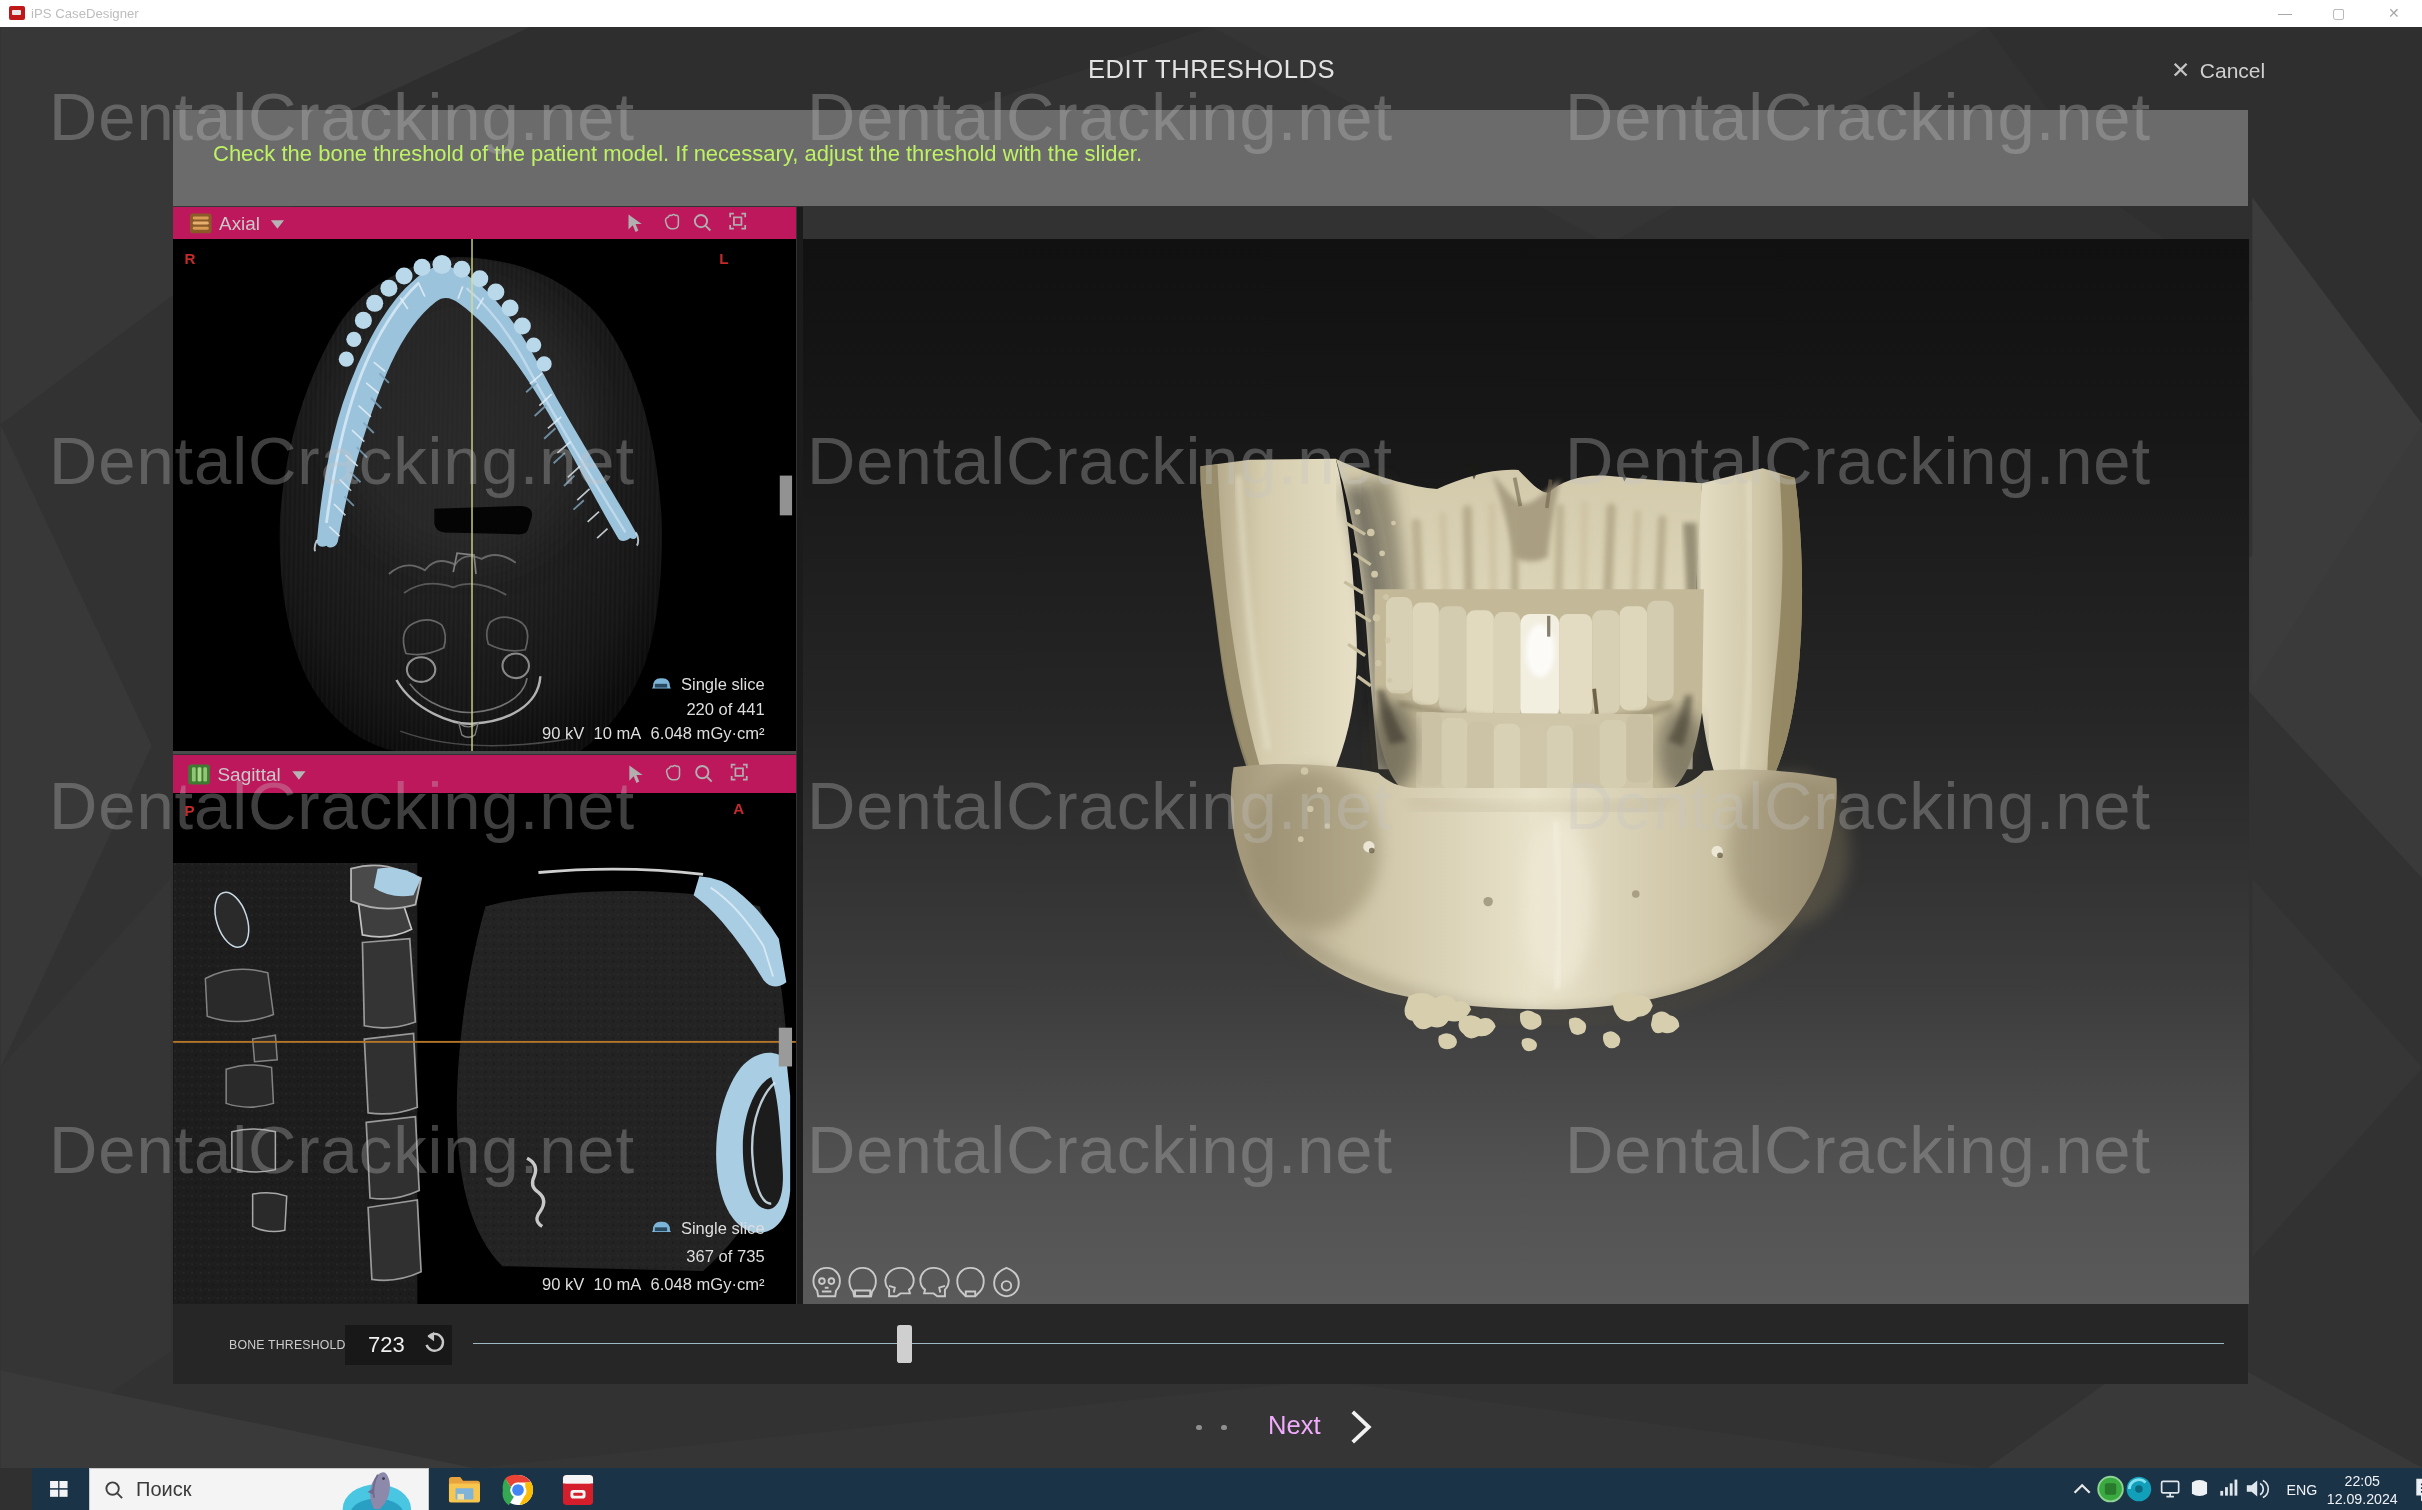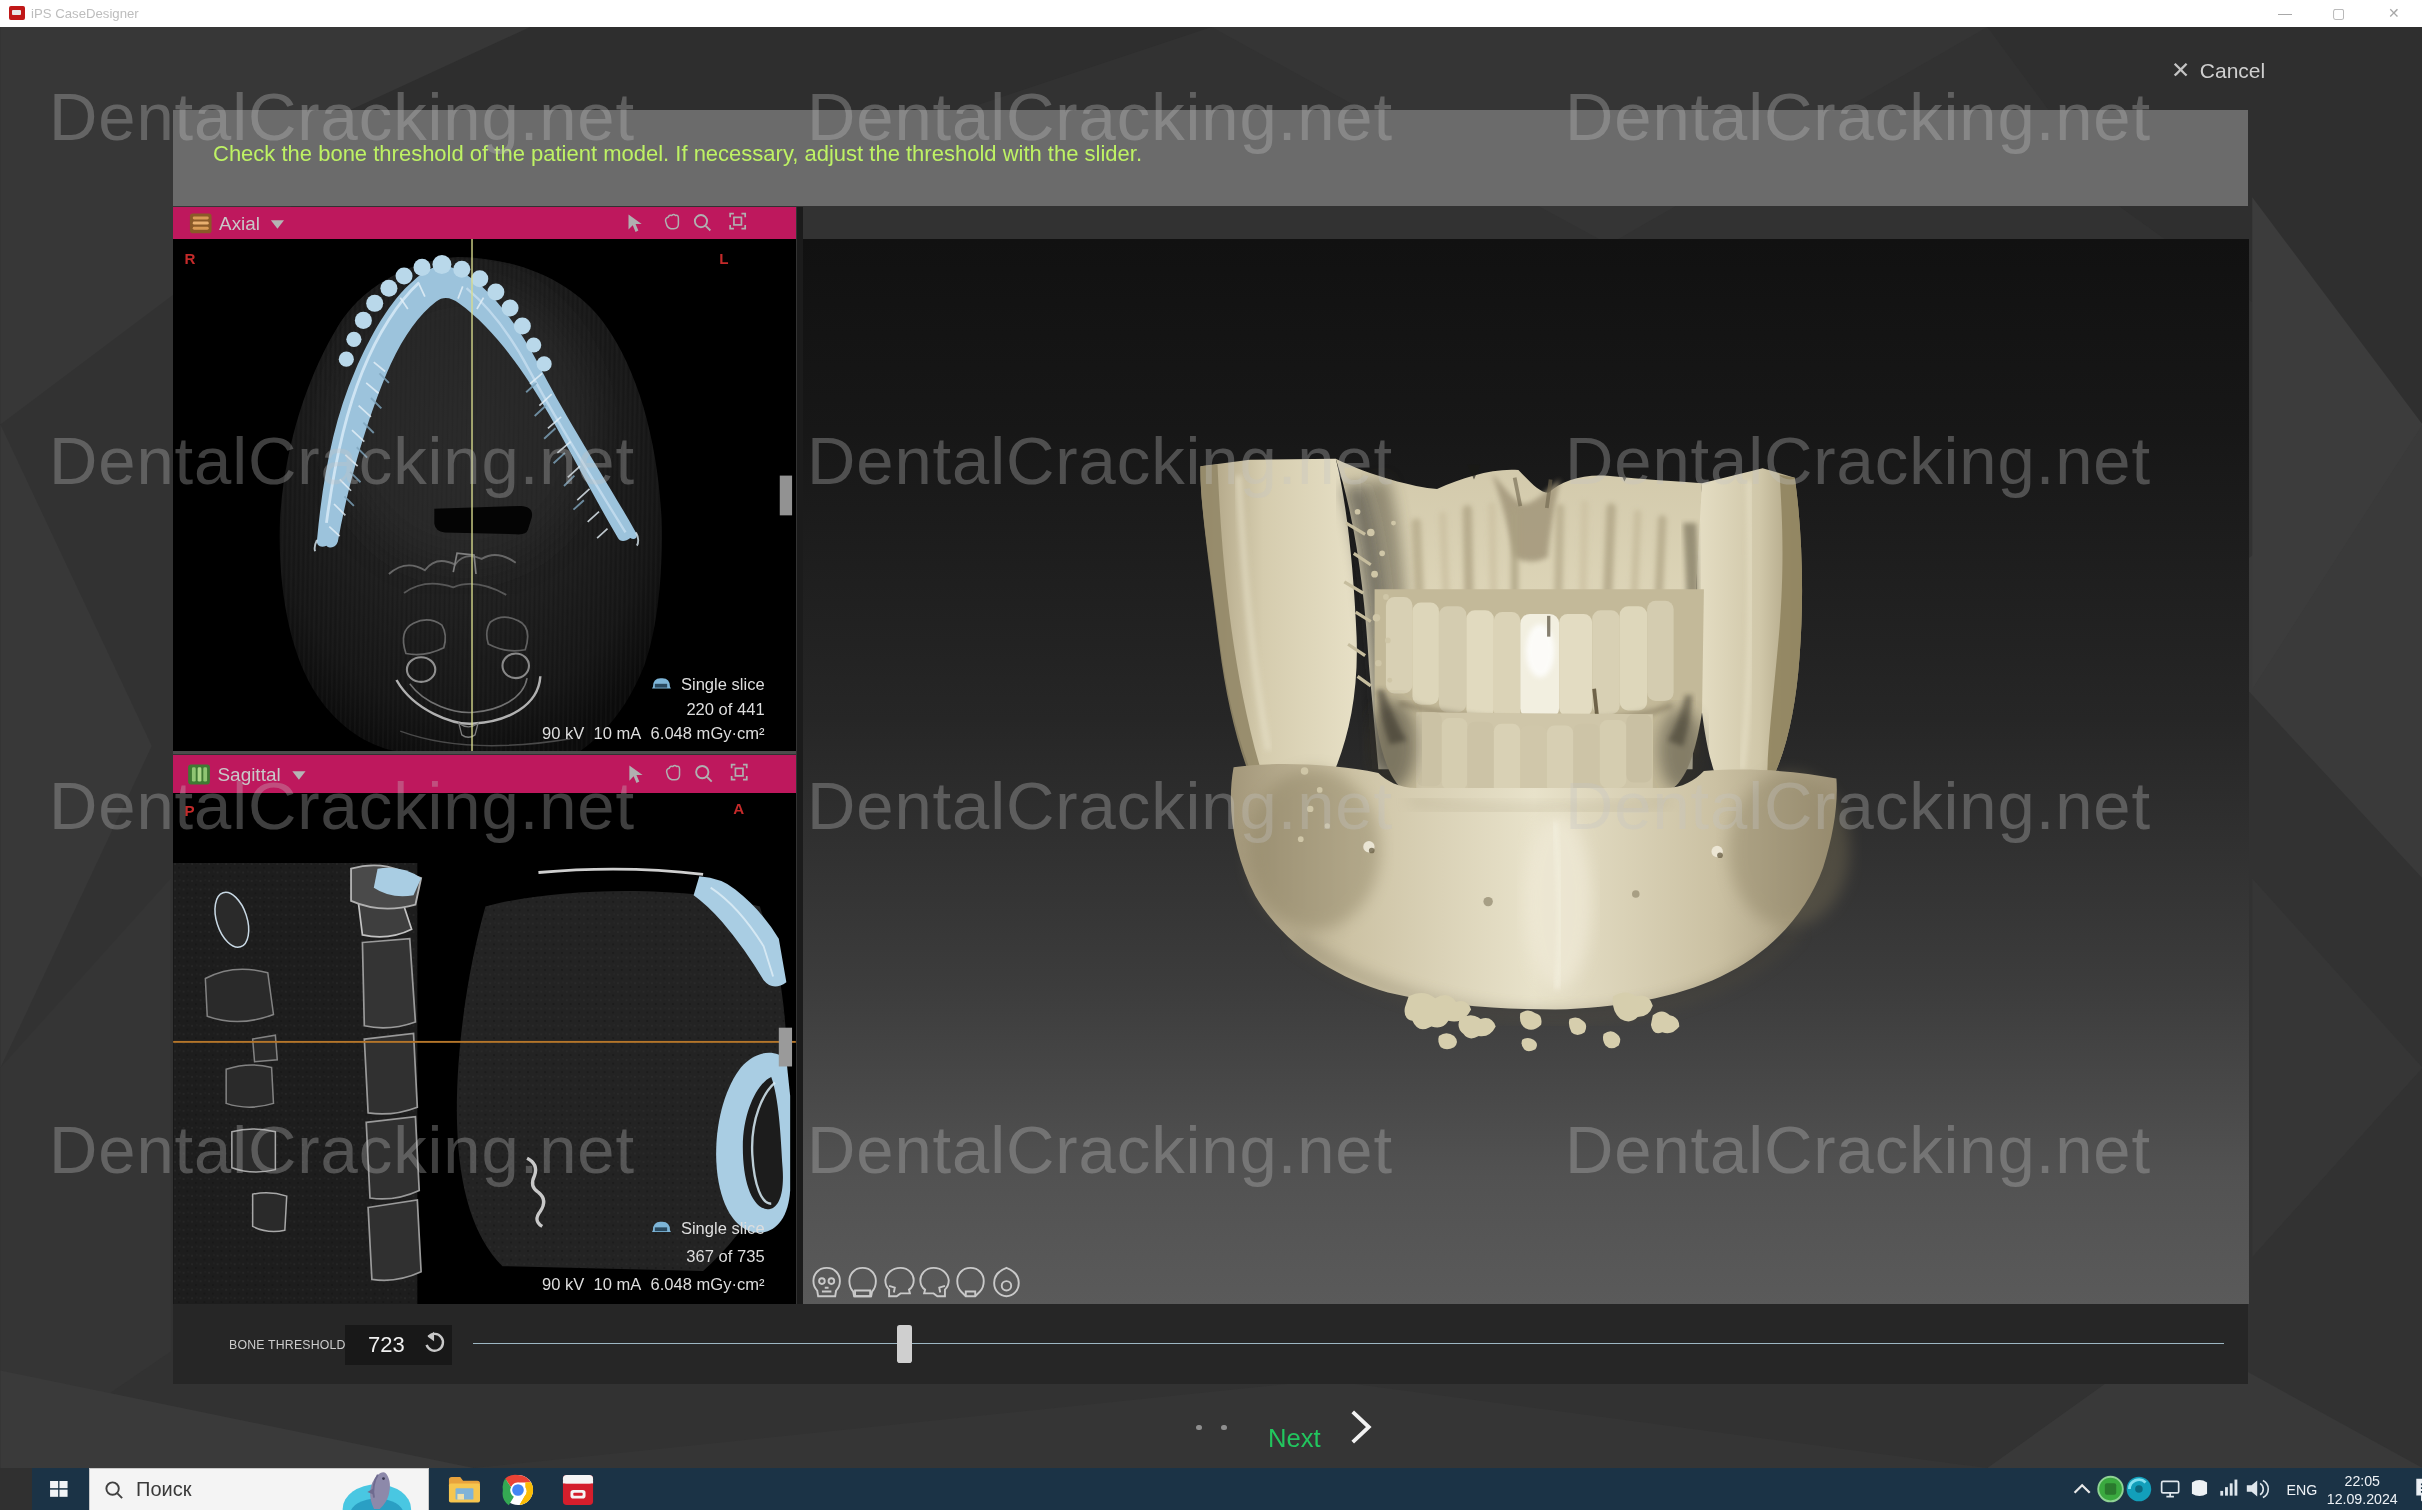--- a/index.html
+++ b/index.html
@@ -37,21 +37,21 @@
   
   #botbar { position:absolute; left:173px; top:1277px; width:2075px; height:80px; background:#262626; }
   #botbar .lbl { position:absolute; left:56px; top:34px; font-size:12.3px; color:#cccccc; letter-spacing:0.2px; }
   #botbar .valbox { position:absolute; left:172px; top:21px; width:107px; height:40px; background:#181818; }
   #botbar .val { position:absolute; left:23px; top:7.6px; font-size:22px; color:#f0f0f0; }
   #botbar .track { position:absolute; left:300px; top:39px; width:1751px; height:1.9px; background:#9db7c3; }
   #botbar .thumb { position:absolute; left:724px; top:21px; width:15px; height:38px; background:#cfcfcf; border-radius:2.8px; }
   
   #nextrow { position:absolute; left:0px; top:1368px; width:2423px; height:66px; }
   #nextrow .dot { position:absolute; top:30px; width:5.7px; height:5.7px; border-radius:50%; background:#8f8f8f; }
-  #nextrow .nexttxt { position:absolute; left:1268px; top:16px; font-size:25.6px; color:#22c55e;margin-top:13px; }
+  #nextrow .nexttxt { position:absolute; left:1268px; top:16px; font-size:25.6px; color:#f0abfc; }
   
   #taskbar { position:absolute; left:0; top:1468px; width:2423px; height:43px; background:#1b3346;margin-left:32px; }
   #searchbox { position:absolute; left:57px; top:0px; width:340px; height:43px; background:#f4f4f4;
     border:0.9px solid #c8c8c8; }
   #searchbox .ph { position:absolute; left:46px; top:8.5px; font-size:20px; color:#3a3a3a; }
   
   .wm { position:absolute; font-size:67px; font-weight:normal; letter-spacing:0.9px;
     color:rgba(195,195,195,0.32); white-space:nowrap; z-index:60; }
 </style>
 </head>
@@ -67,20 +67,21 @@
       <polygon points="2560,420 2560,900 2300,620" fill="#3a3a3a"></polygon>
       <polygon points="2380,180 2560,420 2380,700" fill="#3c3c3c"></polygon>
       <polygon points="0,420 160,760 0,1100" fill="#383838"></polygon>
       <polygon points="0,1100 180,900 180,1400 0,1523" fill="#353535"></polygon>
       <polygon points="0,1420 500,1523 0,1523" fill="#3a3a3a"></polygon>
       <polygon points="500,1523 1400,1430 2100,1523" fill="#353535"></polygon>
       <polygon points="2100,1523 2300,1380 2560,1523" fill="#393939"></polygon>
       <polygon points="2380,900 2560,1100 2380,1300" fill="#363636"></polygon>
     </g>
   </svg>
+  <div id="hdr-title">EDIT THRESHOLDS</div>
   <div id="cancel"><span class="x">✕</span>Cancel</div>
   <div id="instr">
       <div class="txt">Check the bone threshold of the patient model. If necessary, adjust the threshold with the slider.</div>
     </div>
 
   <div id="midgap"></div>
   <div class="phead" id="axhead">
     <svg width="623" height="32" viewBox="0 0 658 34">
       <g>
         <rect x="16" y="7" width="23" height="21" rx="3" fill="#8a5a28"></rect>

